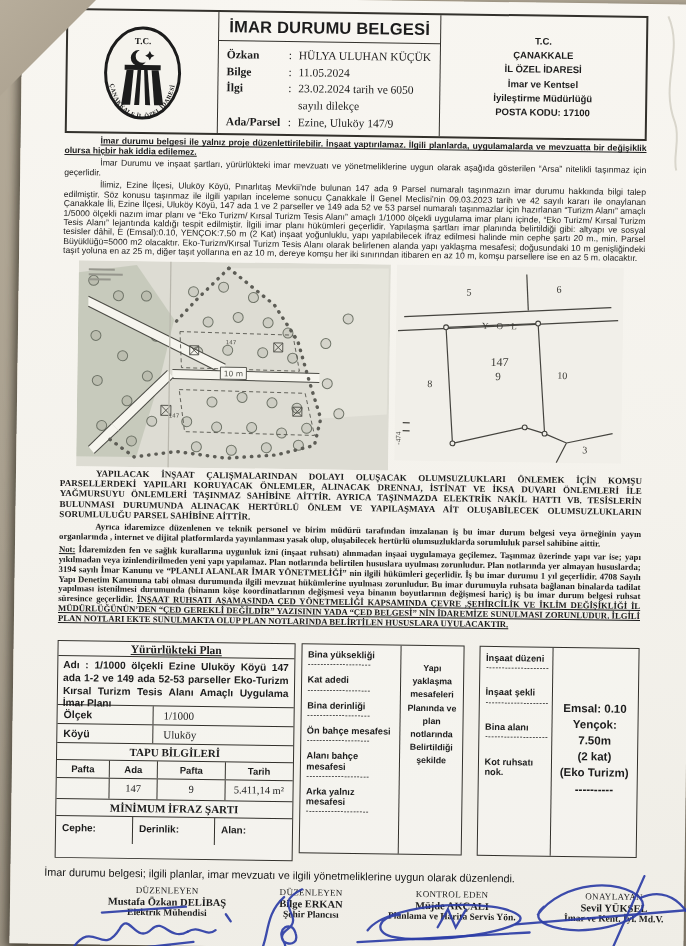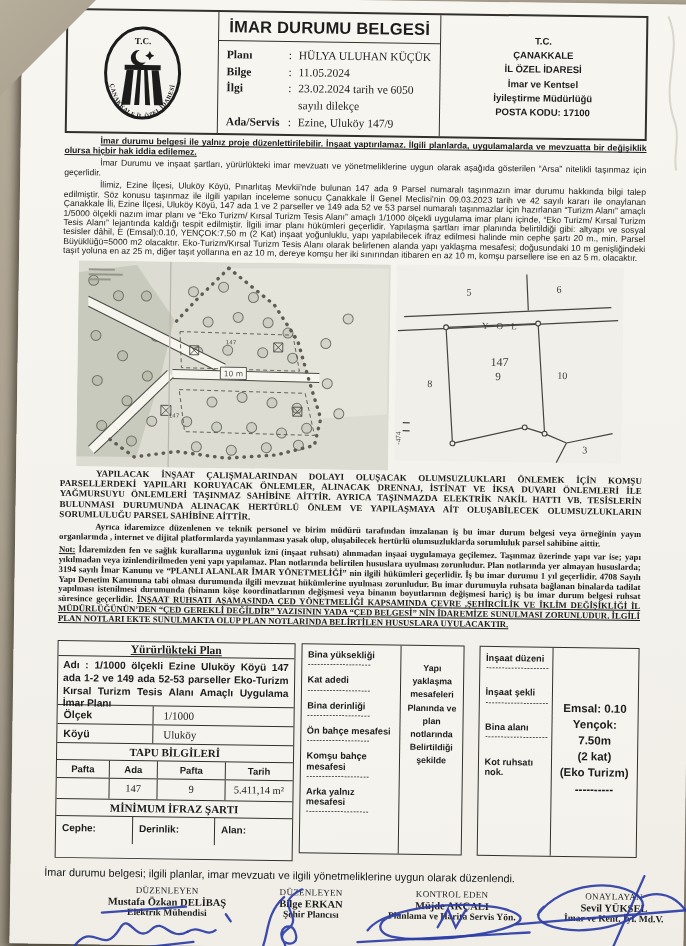--- a/index.html
+++ b/index.html
@@ -133,36 +133,36 @@
         <defs>
             <path id="emb-arc" d="M15,55 A33,42 0 0 0 81,55" fill="none"></path>
           </defs>
         <text font-size="6" letter-spacing=".4"><textPath href="#emb-arc" startOffset="50%" text-anchor="middle">ÇANAKKALE İL ÖZEL İDARESİ</textPath></text>
       </svg>
     </div>
     <div class="cell title-cell">
       <div class="doc-title">İMAR DURUMU BELGESİ</div>
       <div class="info-rows">
         <div class="info-row">
-            <span class="info-label">Planı</span>
+            <span class="info-label">Özkan</span>
             <span>:</span>
             <span class="info-value">HÜLYA ULUHAN KÜÇÜK</span>
           </div>
         <div class="info-row">
             <span class="info-label">Bilge</span>
             <span>:</span>
             <span class="info-value">11.05.2024</span>
           </div>
         <div class="info-row">
             <span class="info-label">İlgi</span>
             <span>:</span>
             <span class="info-value">23.02.2024 tarih ve 6050 sayılı dilekçe</span>
           </div>
         <div class="info-row">
-            <span class="info-label">Ada/Servis</span>
+            <span class="info-label">Ada/Parsel</span>
             <span>:</span>
             <span class="info-value">Ezine, Uluköy  147/9</span>
           </div>
       </div>
     </div>
     <div class="cell org-cell">
       <div class="org-text">T.C.
 ÇANAKKALE
 İL ÖZEL İDARESİ
 İmar ve Kentsel
@@ -332,21 +332,21 @@
           </div>
         <div class="fld">
             <div class="lab">Bina derinliği</div>
             <div class="dashes">--------------------</div>
           </div>
         <div class="fld">
             <div class="lab">Ön bahçe mesafesi</div>
             <div class="dashes">--------------------</div>
           </div>
         <div class="fld">
-            <div class="lab">Komşu bahçe mesafesi</div>
+            <div class="lab">Alanı bahçe mesafesi</div>
             <div class="dashes">--------------------</div>
           </div>
         <div class="fld">
             <div class="lab">Arka yalnız mesafesi</div>
             <div class="dashes">--------------------</div>
           </div>
       </div>
       <div class="b2b">
           <div class="yaklasma">Yapı
 yaklaşma

